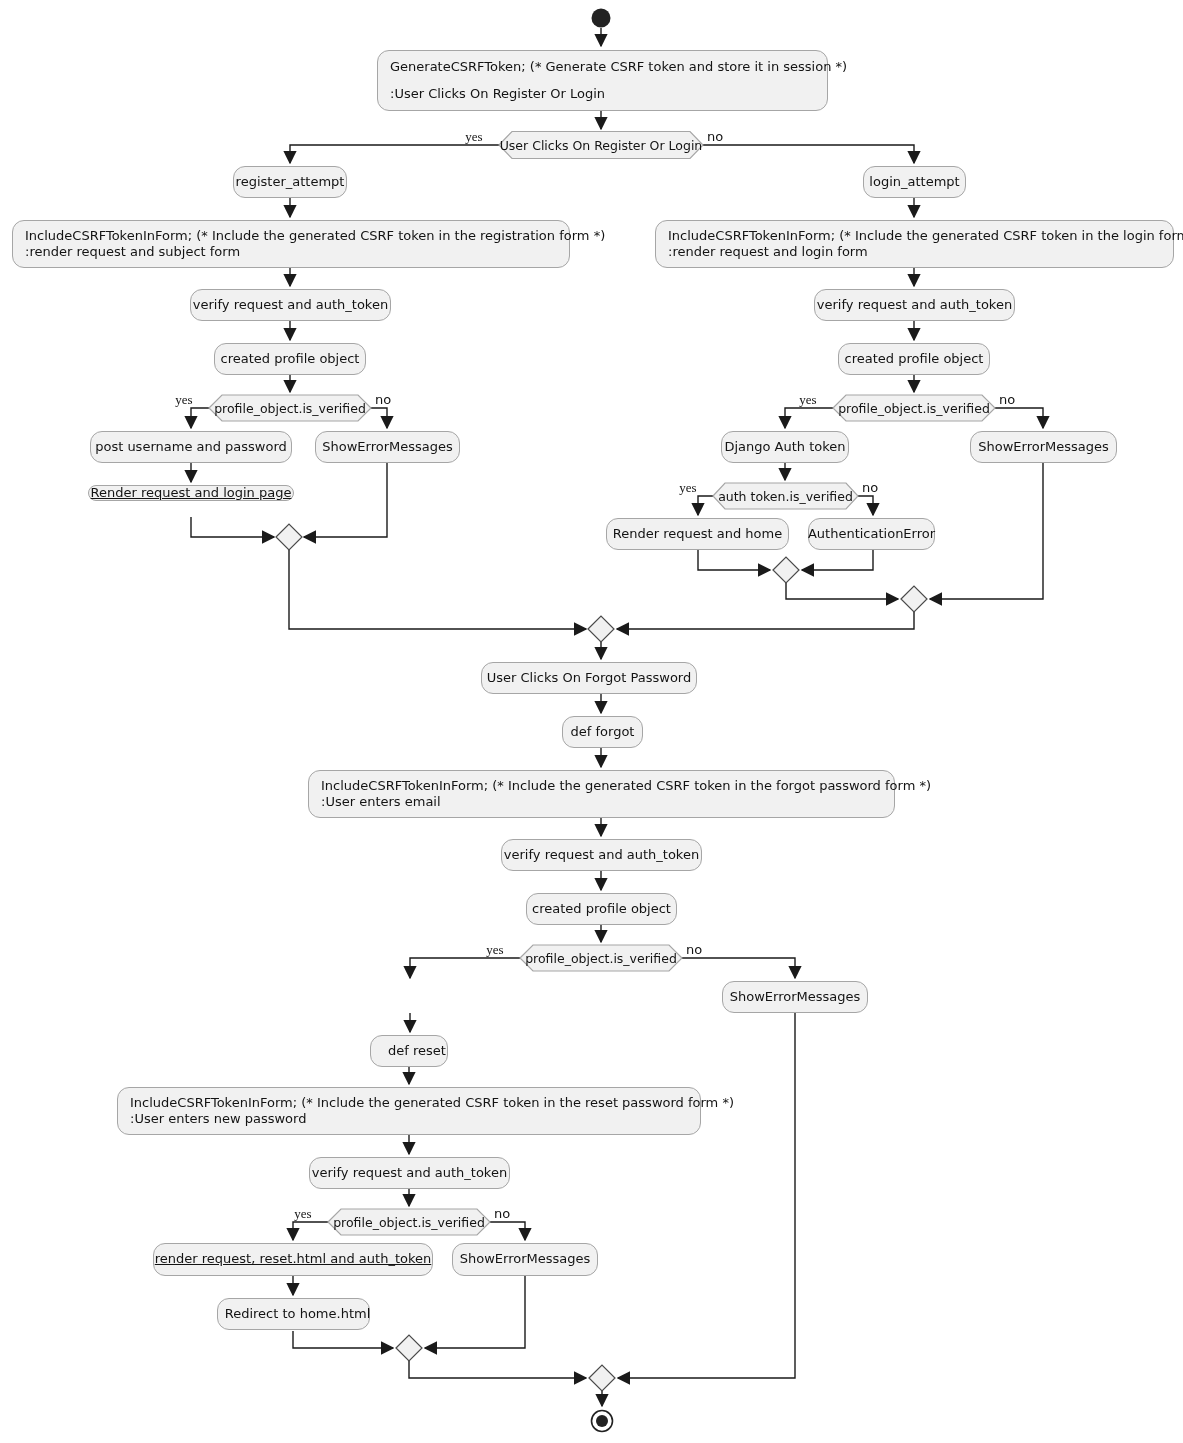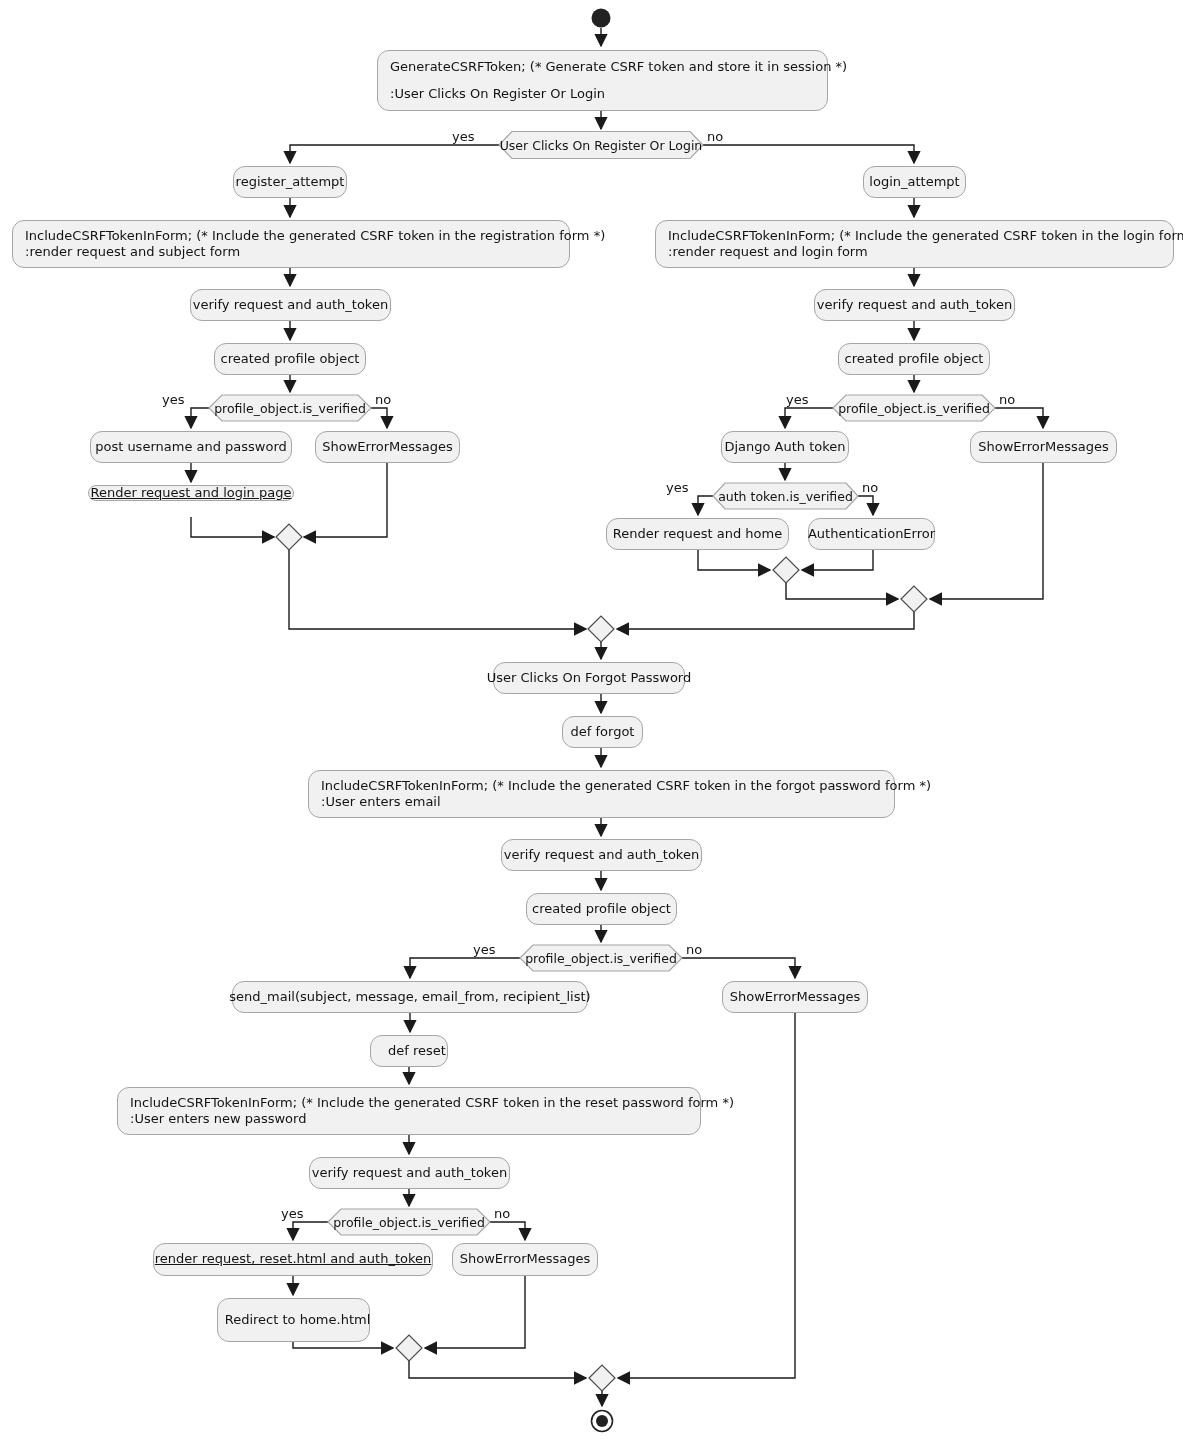--- a/index.html
+++ b/index.html
@@ -37,21 +37,21 @@
     position:absolute;
     font-size:12.5px;
     display:flex;align-items:center;justify-content:center;
     white-space:nowrap;
   }
   .branch-label{
     position:absolute;
     font-size:13px;
     white-space:nowrap;
   }
-  .branch-label.r{text-align:left;}
+  .branch-label.r{text-align:center;font-family:Liberation Serif, serif;}
 </style>
 </head>
 <body>
 
 <div class="canvas">
 
   <svg class="layer" width="1183" height="1443" viewBox="0 0 1183 1443">
     <defs>
       <marker id="arr" viewBox="0 0 10 10" refX="9" refY="5" markerWidth="9.5" markerHeight="9.5" orient="auto-start-reverse">
         <path d="M0,0 L10,5 L0,10 z" fill="#1a1a1a"></path>
@@ -187,40 +187,37 @@
   <div class="node" style="left:970px;top:431px;width:147px;height:32px;">
     <span>ShowErrorMessages</span>
   </div>
   <div class="node" style="left:606px;top:518px;width:183px;height:32px;">
     <span>Render request and home</span>
   </div>
   <div class="node" style="left:808px;top:518px;width:127px;height:32px;">
     <span>AuthenticationError</span>
   </div>
 
-  <div class="node" style="left:493px;top:662px;width:192px;height:32px;">
+  <div class="node" style="left:481px;top:662px;width:216px;height:32px;">
     <span>User Clicks On Forgot Password</span>
   </div>
   <div class="node" style="left:562px;top:716px;width:81px;height:32px;">
     <span>def forgot</span>
   </div>
   <div class="node multi" style="left:308px;top:770px;width:587px;height:48px;">
     <span>IncludeCSRFTokenInForm; (* Include the generated CSRF token in the forgot password form *)</span>
     <span>:User enters email</span>
   </div>
   <div class="node" style="left:501px;top:839px;width:201px;height:32px;">
     <span>verify request and auth_token</span>
   </div>
   <div class="node" style="left:526px;top:893px;width:151px;height:32px;">
     <span>created profile object</span>
   </div>
 
-  <div class="node" style="left:232px;top:981px;width:356px;height:32px;">
-    <span>send_mail(subject, message, email_from, recipient_list)</span>
-  </div>
   <div class="node" style="left:722px;top:981px;width:146px;height:32px;">
     <span>ShowErrorMessages</span>
   </div>
 
   <div class="node" style="left:370px;top:1035px;width:78px;height:32px;padding-left:16px;">
     <span>def reset</span>
   </div>
   <div class="node multi" style="left:117px;top:1087px;width:584px;height:48px;">
     <span>IncludeCSRFTokenInForm; (* Include the generated CSRF token in the reset password form *)</span>
     <span>:User enters new password</span>
@@ -228,21 +225,21 @@
   <div class="node" style="left:309px;top:1157px;width:201px;height:32px;">
     <span>verify request and auth_token</span>
   </div>
 
   <div class="node" style="left:153px;top:1243px;width:280px;height:33px;text-decoration:underline;">
     <span>render request, reset.html and  auth_token</span>
   </div>
   <div class="node" style="left:452px;top:1243px;width:146px;height:33px;">
     <span>ShowErrorMessages</span>
   </div>
-  <div class="node" style="left:217px;top:1298px;width:153px;height:44px;padding-left:8px;">
+  <div class="node" style="left:217px;top:1298px;width:153px;height:32px;padding-left:8px;">
     <span>Redirect to home.html</span>
   </div>
 
   <div class="dec-label" style="left:499px;top:131px;width:204px;height:28px;">User Clicks On Register Or Login</div>
   <div class="dec-label" style="left:209px;top:395px;width:162px;height:26px;">profile_object.is_verified</div>
   <div class="dec-label" style="left:833px;top:395px;width:162px;height:26px;">profile_object.is_verified</div>
   <div class="dec-label" style="left:713px;top:483px;width:145px;height:26px;">auth token.is_verified</div>
   <div class="dec-label" style="left:520px;top:945px;width:162px;height:26px;">profile_object.is_verified</div>
   <div class="dec-label" style="left:328px;top:1209px;width:162px;height:26px;">profile_object.is_verified</div>
 

